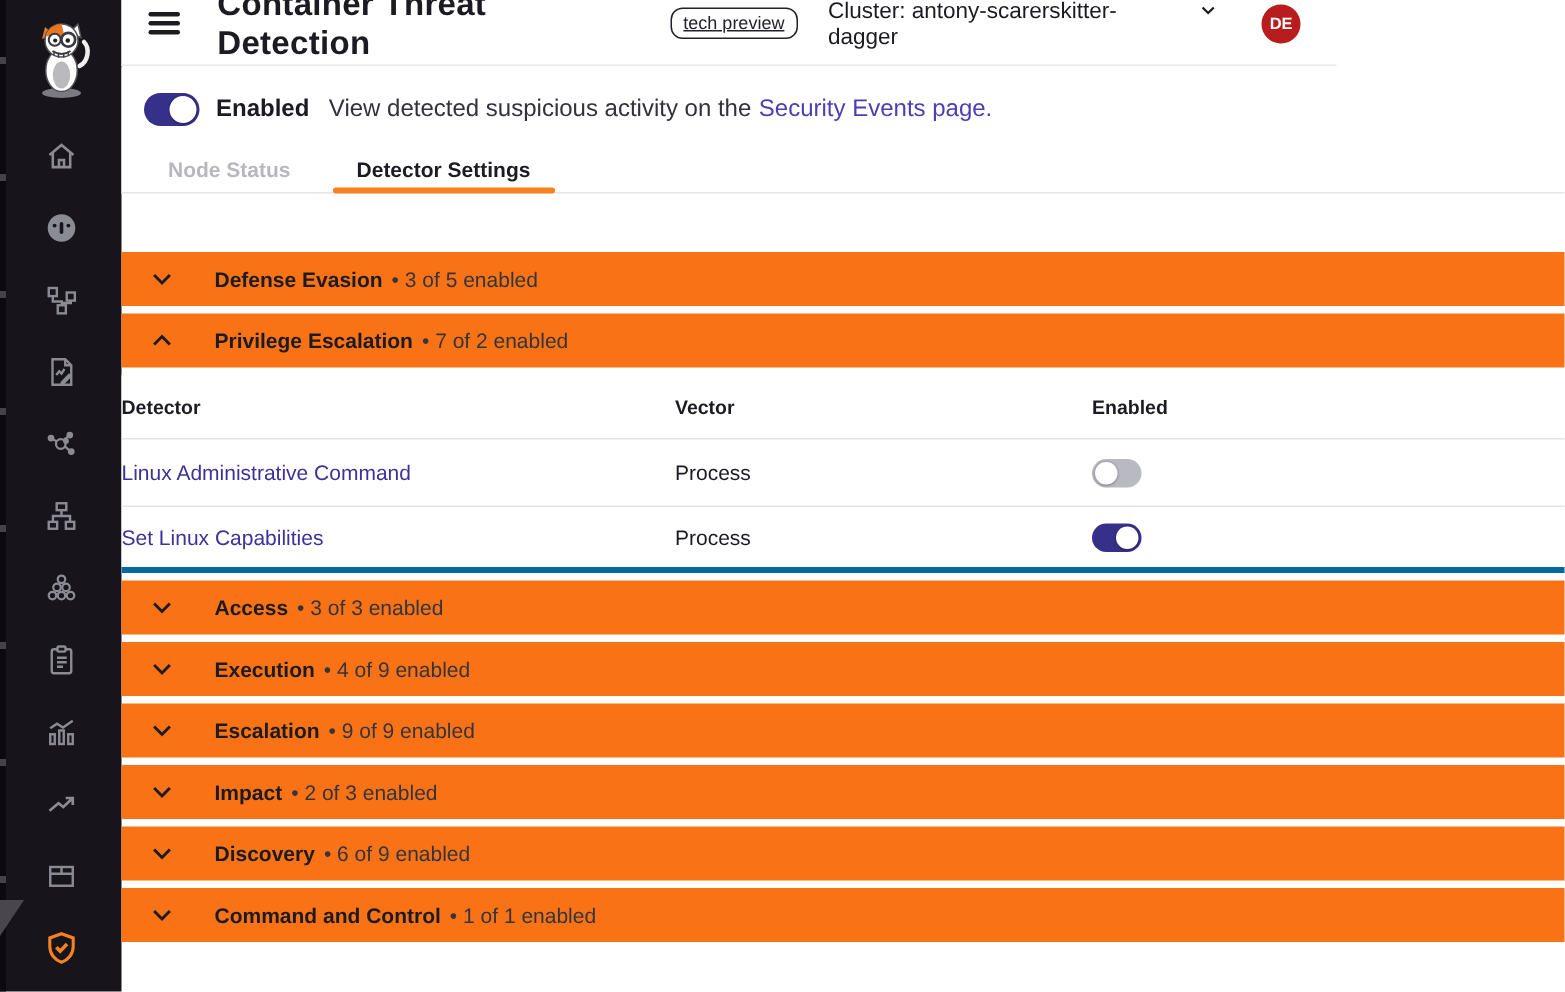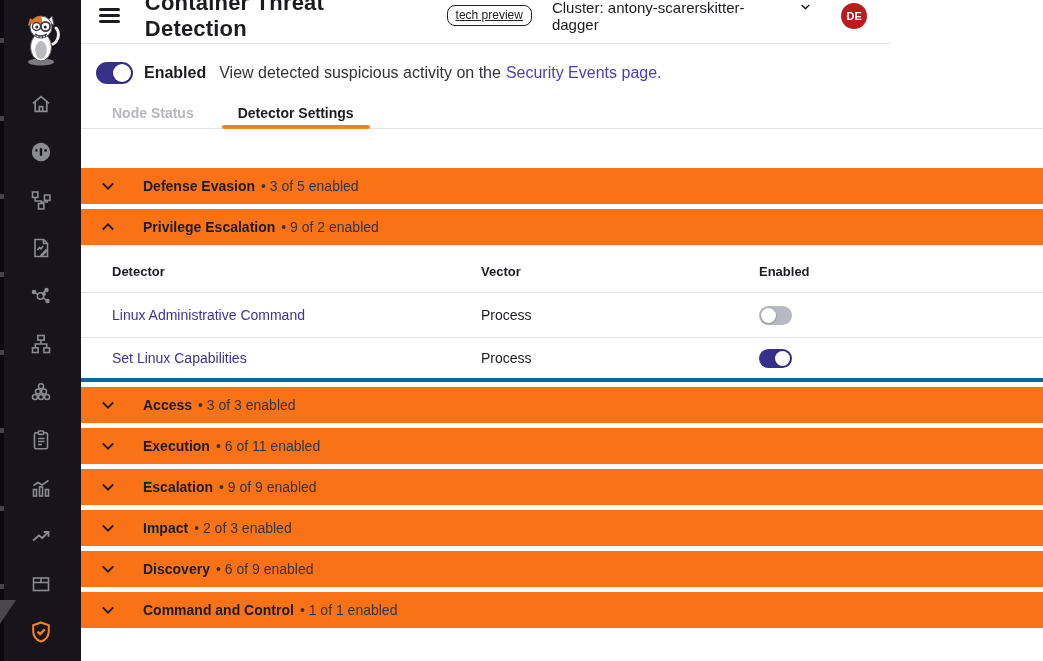--- a/index.html
+++ b/index.html
@@ -45,21 +45,21 @@
 
   
   .content { position:absolute; left:81px; top:168px; width:962px; }
   .section-header { height:36px; background:#f97316; display:flex; align-items:center;
     padding-left:18px; margin-bottom:5px; cursor:pointer; }
   .section-header .chev { width:18px; height:18px; flex:0 0 auto; }
   .section-title { margin-left:26px; font-size:14px; font-weight:bold; color:#1c1b22; }
   .section-count { margin-left:6px; font-size:14px; color:#35343d; }
 
   .det-table { background:#fff; margin-bottom:5px; }
-  .trow { display:flex; align-items:center; padding-left:31px; }
+  .trow { display:flex; align-items:center; }
   .thead-row { height:42px; font-size:13px; font-weight:bold; color:#1c1b22; }
   .tbody-row { height:45px; border-top:1px solid #e3e3e6; font-size:14px; }
   .det-table .tbody-row:last-child { border-bottom:4px solid #0369a1; }
   .col-detector { width:369px; }
   .col-vector { width:278px; }
   .col-enabled { flex:1; }
   .detector-link { color:#3e3199; cursor:pointer; text-decoration:none; }
   .vector-text { color:#1c1b22; }
 
   
@@ -240,21 +240,21 @@
       </svg>
     <span class="section-title">Defense Evasion</span>
     <span class="section-count"><span>•</span> <span>3 of 5 enabled</span></span>
   </div>
 
   <div class="section-header">
     <svg class="chev" viewBox="0 0 24 24" fill="none" stroke="#1c1b22" stroke-width="2.6">
         <path d="M5 15.5 L12 8.5 L19 15.5"></path>
       </svg>
     <span class="section-title">Privilege Escalation</span>
-    <span class="section-count"><span>•</span> <span>9 of 2 enabled</span></span>
+    <span class="section-count"><span>•</span> <span>7 of 2 enabled</span></span>
   </div>
 
   <div class="det-table">
     <div class="trow thead-row">
       <div class="col-detector">Detector</div>
       <div class="col-vector">Vector</div>
       <div class="col-enabled">Enabled</div>
     </div>
     <div class="trow tbody-row">
       <div class="col-detector"><a class="detector-link">Linux Administrative Command</a></div>
@@ -282,21 +282,21 @@
       </svg>
     <span class="section-title">Access</span>
     <span class="section-count"><span>•</span> <span>3 of 3 enabled</span></span>
   </div>
 
   <div class="section-header">
     <svg class="chev" viewBox="0 0 24 24" fill="none" stroke="#1c1b22" stroke-width="2.6">
         <path d="M5 8.5 L12 15.5 L19 8.5"></path>
       </svg>
     <span class="section-title">Execution</span>
-    <span class="section-count"><span>•</span> <span>6 of 11 enabled</span></span>
+    <span class="section-count"><span>•</span> <span>4 of 9 enabled</span></span>
   </div>
 
   <div class="section-header">
     <svg class="chev" viewBox="0 0 24 24" fill="none" stroke="#1c1b22" stroke-width="2.6">
         <path d="M5 8.5 L12 15.5 L19 8.5"></path>
       </svg>
     <span class="section-title">Escalation</span>
     <span class="section-count"><span>•</span> <span>9 of 9 enabled</span></span>
   </div>
 

